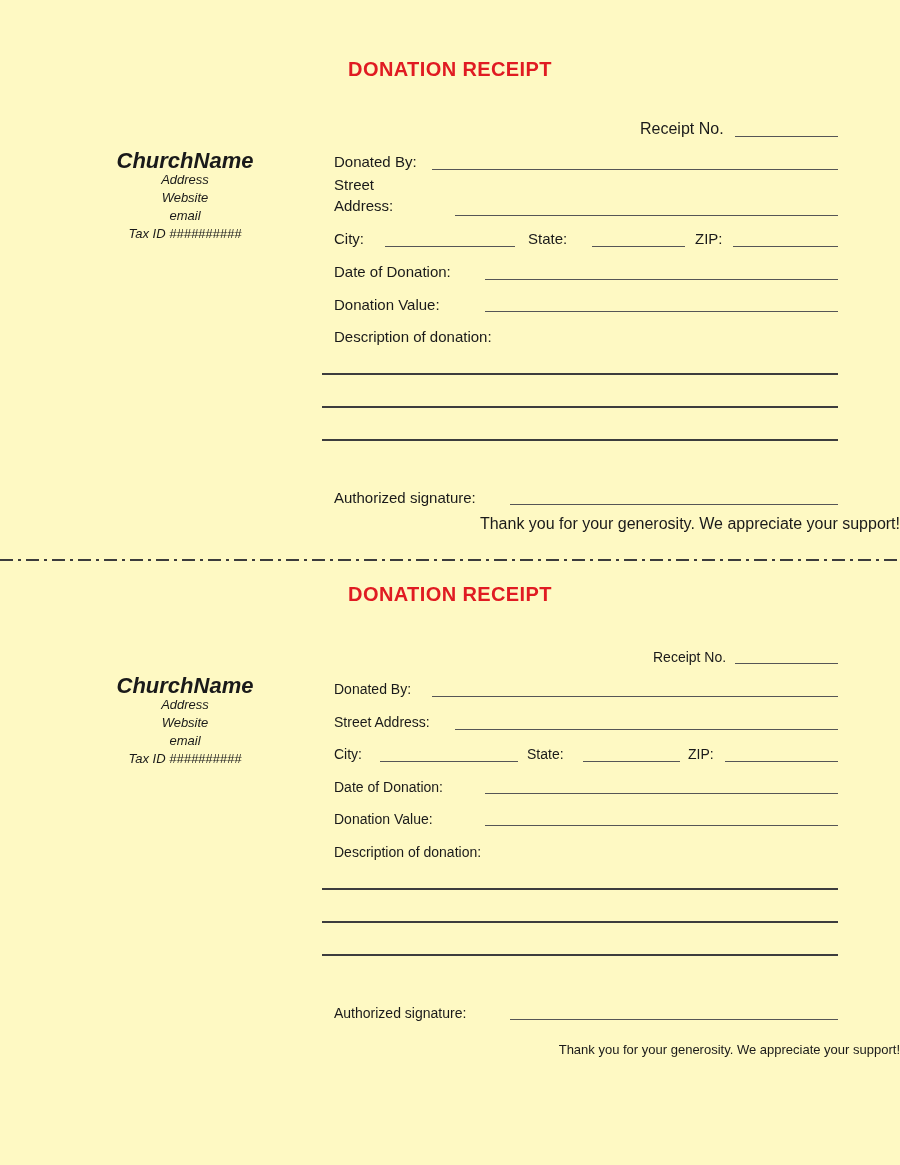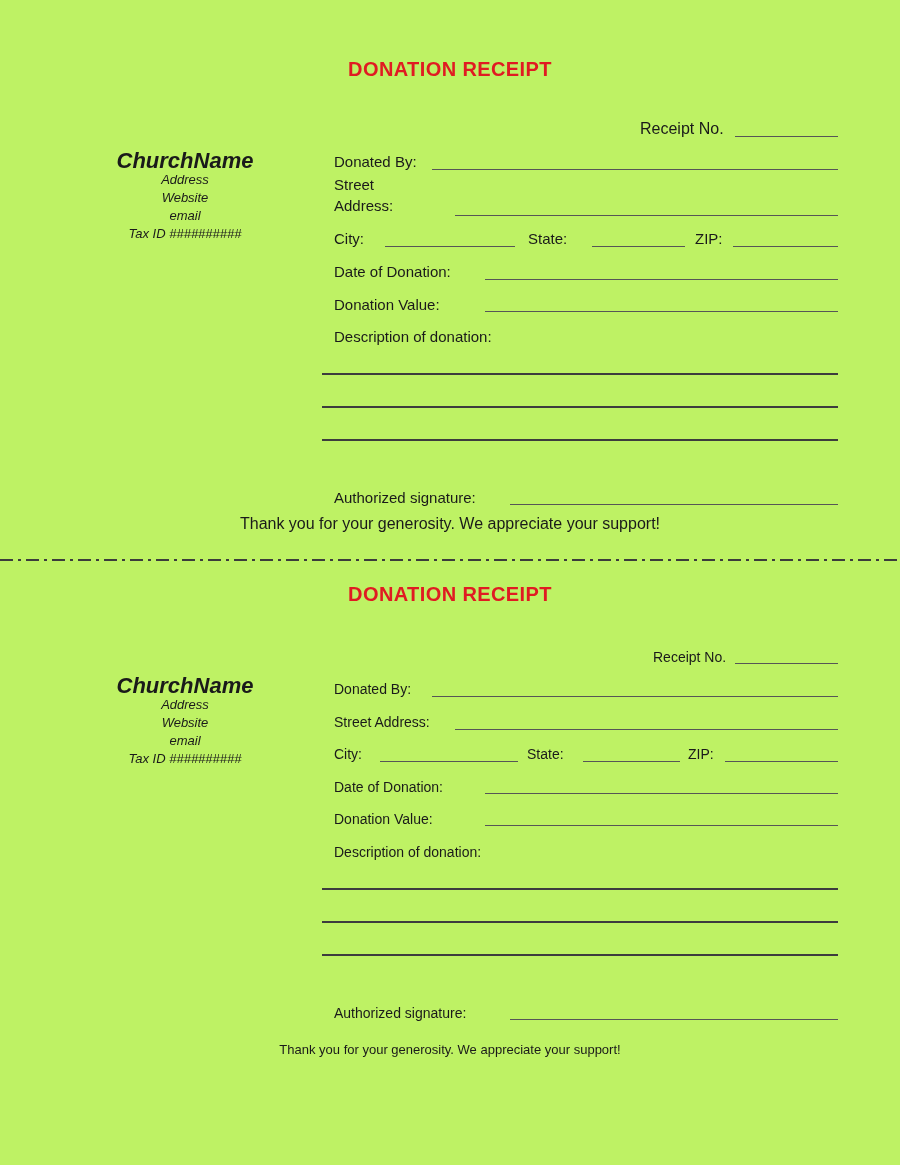--- a/index.html
+++ b/index.html
@@ -4,21 +4,21 @@
 <style>
   :root{
     --accent:#e01b22;
     --text:#1a1a1a;
     --rule:#565656;
   }
   html,body{margin:0;padding:0;background:#fff;}
   .page{
     position:relative;
     width:900px;height:1165px;
-    background:#bef264;
+    background:#fef9c3;
     font-family:"Liberation Sans", sans-serif;
     color:var(--text);
     overflow:hidden;
   }
   .title{
     position:absolute;left:0;width:100%;
     text-align:center;
     font-size:20px;font-weight:bold;
     color:var(--accent);
     letter-spacing:.4px;
@@ -44,21 +44,21 @@
   }
   .church .name{
     font-size:22px;font-weight:bold;font-style:italic;
     line-height:20px;
   }
   .church .sub{
     font-size:13px;font-style:italic;line-height:18px;
   }
   .thanks{
     position:absolute;left:0;width:100%;
-    text-align:center;font-size:16px;
+    text-align:right;font-size:16px;
   }
   .half-b .thanks{font-size:13px;}
   .divider{
     position:absolute;left:0;top:559px;width:900px;height:2px;
     background:repeating-linear-gradient(90deg,
       #3c3c3c 0px, #3c3c3c 13px,
       transparent 13px, transparent 18px,
       #3c3c3c 18px, #3c3c3c 21px,
       transparent 21px, transparent 26px);
   }

